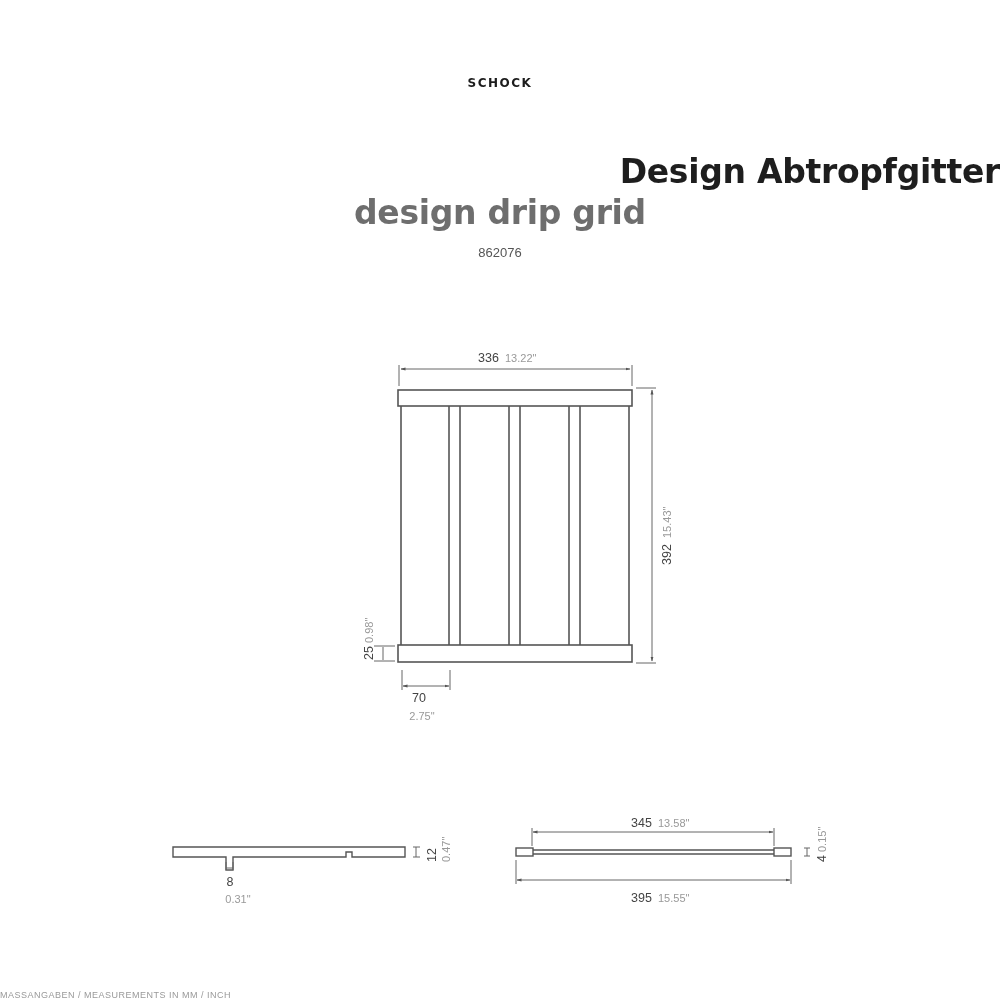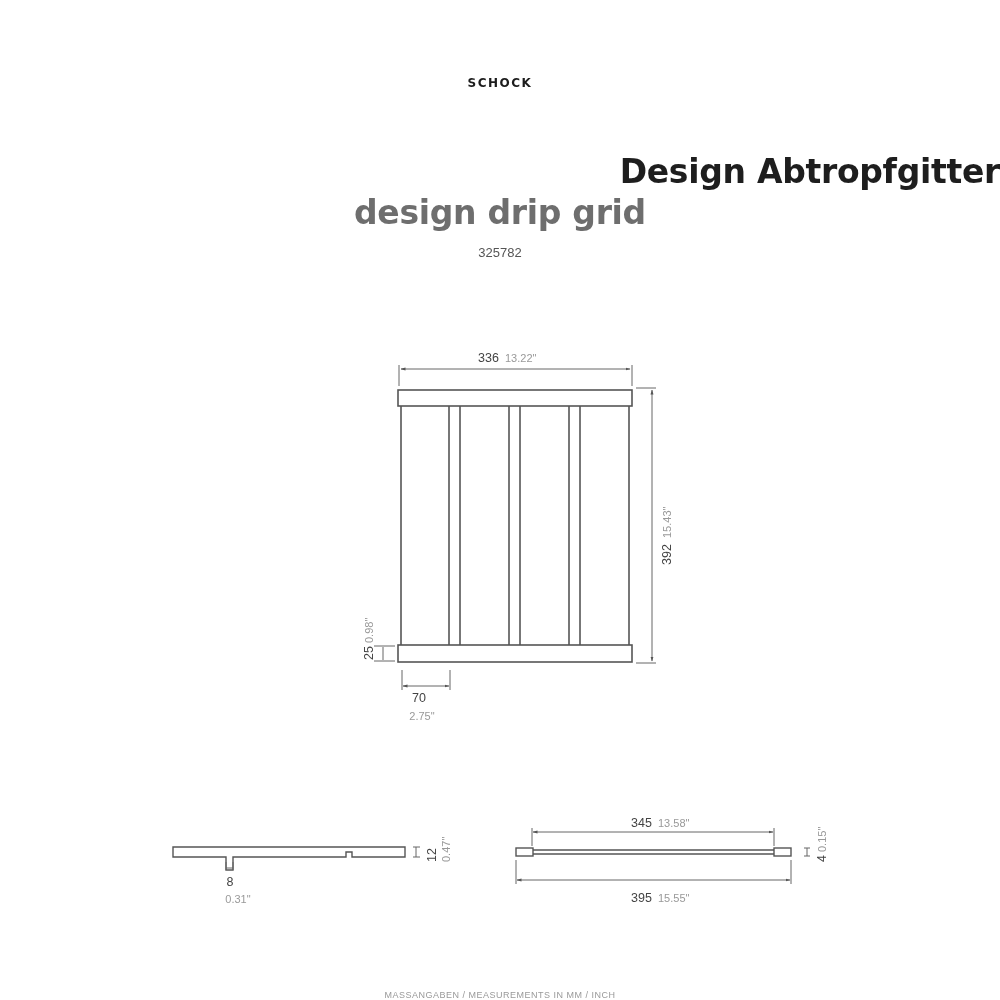--- a/index.html
+++ b/index.html
@@ -11,30 +11,30 @@
            font-size: 12px; letter-spacing: 1.5px; color: #1c1c1c; }
   .title-de { left: 0; width: 1000px; top: 152px; text-align: right;
               font-family: "DejaVu Sans", sans-serif; font-weight: bold;
               font-size: 33px; color: #1e1e1e; letter-spacing: -0.3px; }
   .title-en { left: 0; width: 1000px; top: 193px; text-align: center;
               font-family: "DejaVu Sans", sans-serif; font-weight: bold;
               font-size: 33px; color: #6e6e6e; letter-spacing: -0.3px; }
   .artno { left: 0; width: 1000px; top: 245px; text-align: center;
            font-size: 13px; color: #555; }
   svg text { font-family: "Liberation Sans", sans-serif; }
-  .footer { left: 0; width: 1000px; top: 990px; text-align: center;
+  .footer { left: 0; width: 1000px; top: 990px; text-align: left;
             font-size: 9px; color: #999; letter-spacing: 0.5px; }
 </style>
 </head>
 <body>
 
 <div class="abs brand">SCHOCK</div>
 <div class="abs title-de">Design Abtropfgitter</div>
 <div class="abs title-en">design drip grid</div>
-<div class="abs artno">325782</div>
+<div class="abs artno">862076</div>
 
 <svg class="abs" style="left:0;top:0" width="1000" height="1000" viewBox="0 0 1000 1000">
   <defs>
     <marker id="arr" viewBox="0 0 10 10" refX="9" refY="5" markerWidth="5" markerHeight="5" orient="auto-start-reverse">
       <path d="M0,2 L10,5 L0,8 z" fill="#555"></path>
     </marker>
   </defs>
 
   <g stroke="#555" stroke-width="1.6" fill="none">
 

